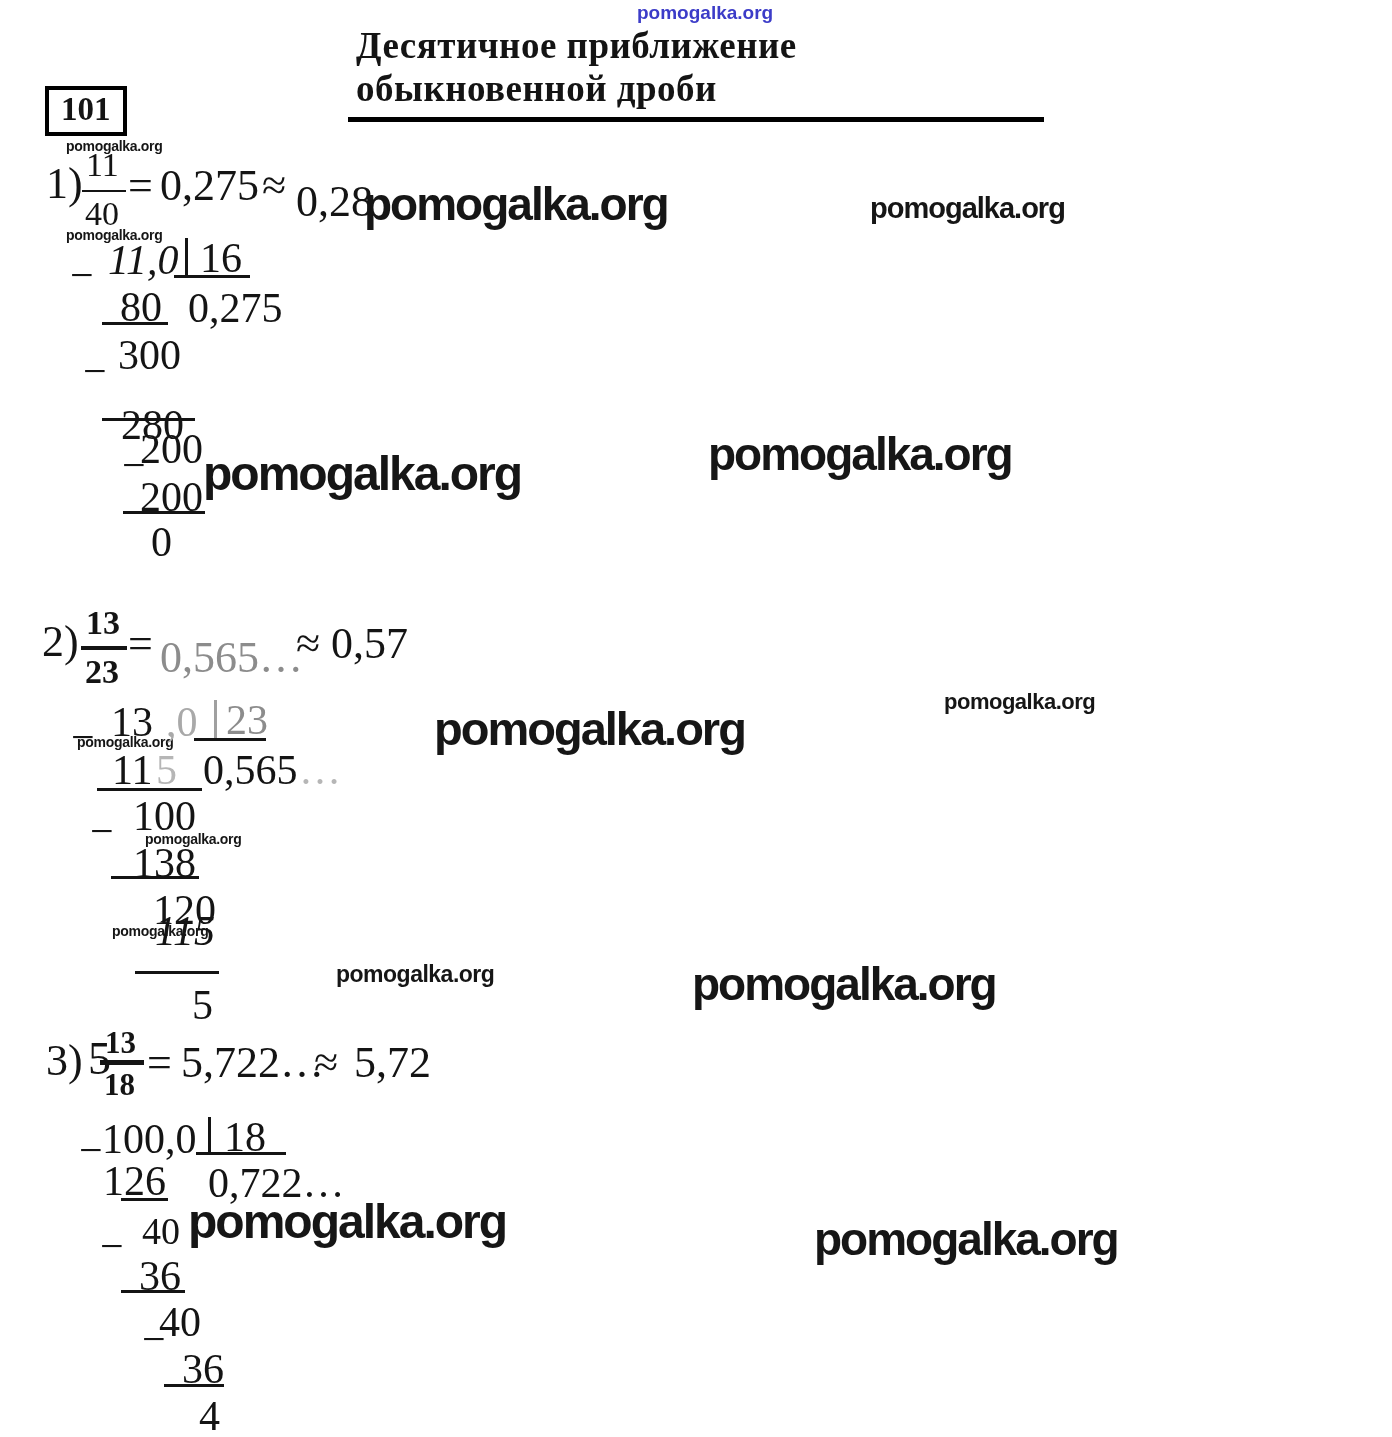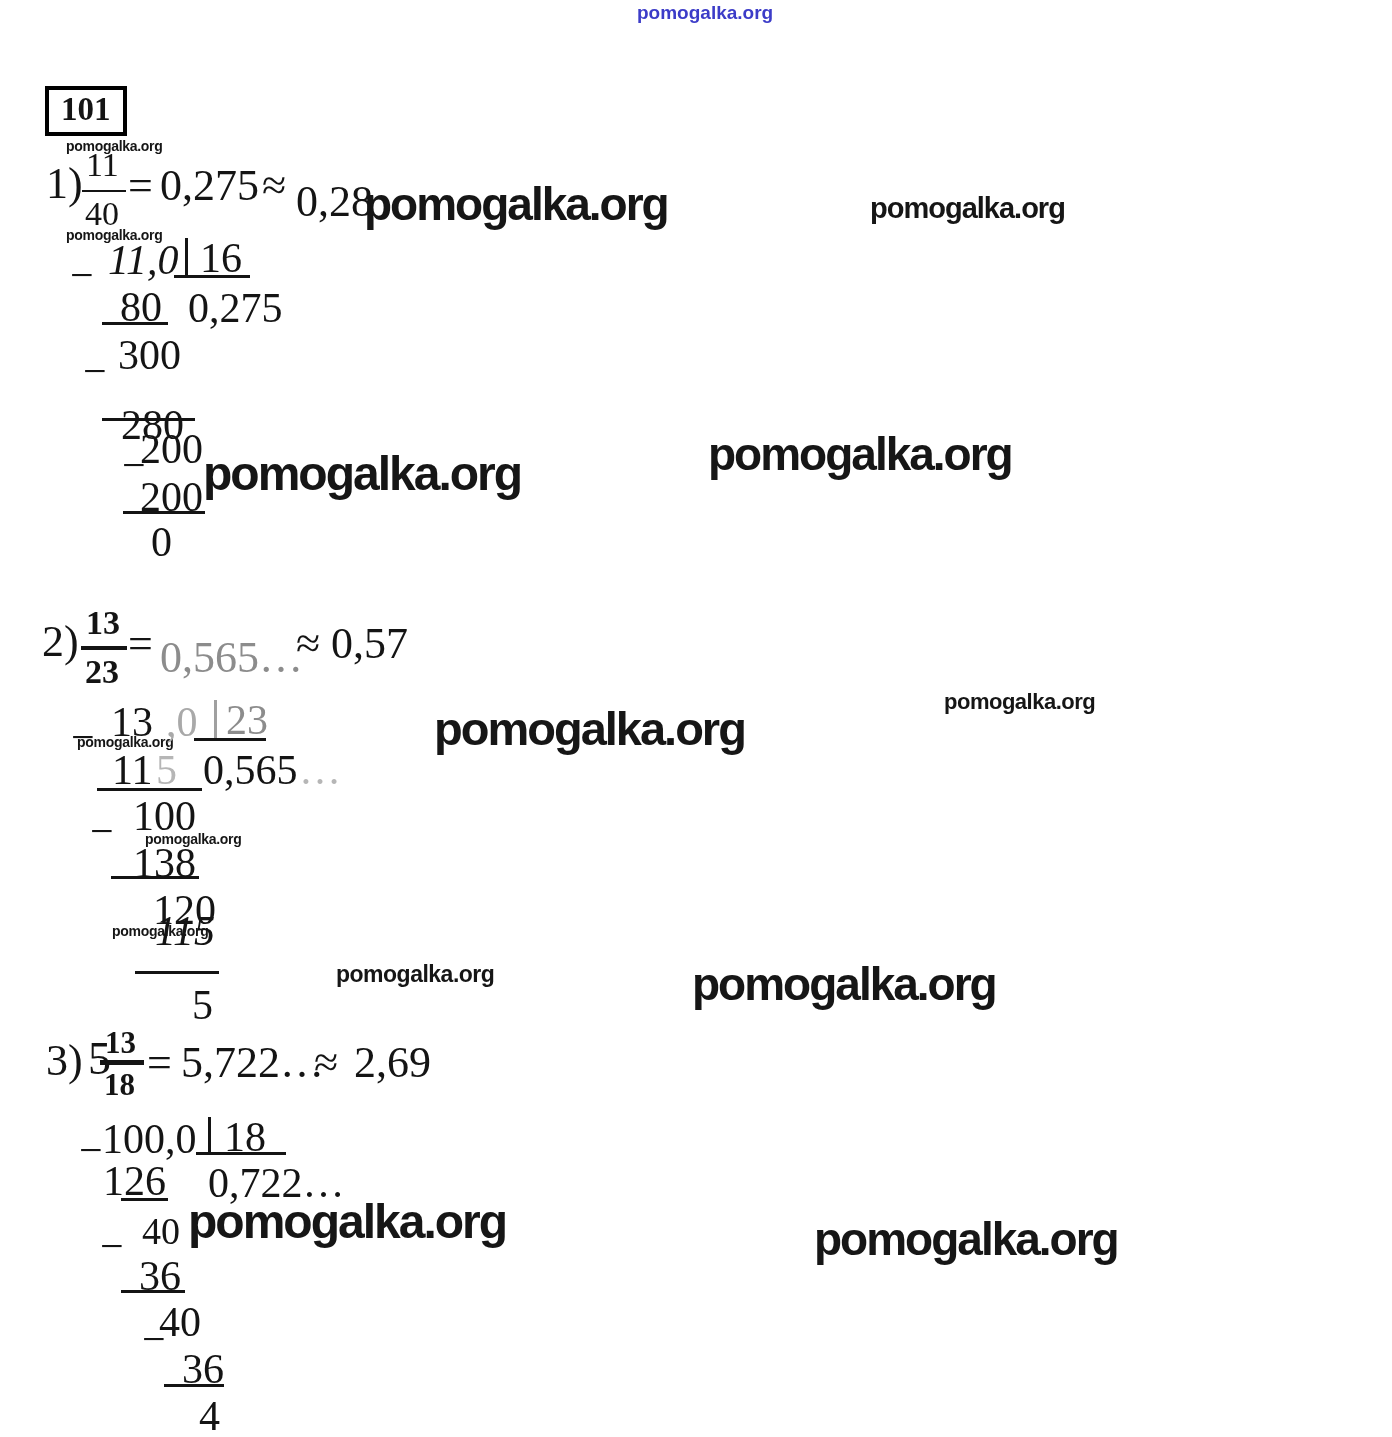--- a/index.html
+++ b/index.html
@@ -45,20 +45,21 @@
   <span class="abs wm wm-b" style="left:434px;top:705px;font-size:47px;">pomogalka.org</span>
   <span class="abs wm wm-m" style="left:944px;top:691px;font-size:22px;">pomogalka.org</span>
   <span class="abs wm wm-s" style="left:77px;top:735px;">pomogalka.org</span>
   <span class="abs wm wm-s" style="left:145px;top:832px;">pomogalka.org</span>
   <span class="abs wm wm-s" style="left:112px;top:924px;">pomogalka.org</span>
   <span class="abs wm wm-m" style="left:336px;top:963px;font-size:23px;font-weight:700;">pomogalka.org</span>
   <span class="abs wm wm-b" style="left:692px;top:961px;font-size:46px;">pomogalka.org</span>
   <span class="abs wm wm-b" style="left:188px;top:1198px;font-size:48px;">pomogalka.org</span>
   <span class="abs wm wm-b" style="left:814px;top:1216px;font-size:46px;">pomogalka.org</span>
 
+  <div class="title">Десятичное приближение обыкновенной дроби</div>
   <div class="numbox">101</div>
 
   <span class="abs f44" style="left:46px;top:162px;">1)</span>
   <span class="abs f34" style="left:86px;top:148px;">11</span>
   <div class="ul" style="left:82px;top:190px;width:44px;height:2px;"></div>
   <span class="abs f34" style="left:85px;top:197px;">40</span>
   <span class="abs f44" style="left:128px;top:164px;">=</span>
   <span class="abs f44" style="left:160px;top:164px;">0,275</span>
   <span class="abs f44" style="left:262px;top:164px;">≈</span>
   <span class="abs f44" style="left:296px;top:164px;margin-top:16px;">0,28</span>
@@ -111,21 +112,21 @@
   <span class="abs f42" style="left:192px;top:984px;">5</span>
 
   <span class="abs f44" style="left:46px;top:1039px;">3)</span>
   <span class="abs f46" style="left:88px;top:1036px;">5</span>
   <span class="abs f31" style="left:105px;top:1027px;">13</span>
   <div class="ul" style="left:100px;top:1060px;width:44px;height:5px;"></div>
   <span class="abs f31" style="left:104px;top:1069px;">18</span>
   <span class="abs f44" style="left:147px;top:1041px;">=</span>
   <span class="abs f44" style="left:181px;top:1041px;">5,722…</span>
   <span class="abs f44" style="left:314px;top:1041px;">≈</span>
-  <span class="abs f44" style="left:354px;top:1041px;">2,69</span>
+  <span class="abs f44" style="left:354px;top:1041px;">5,72</span>
 
   <span class="abs f42" style="left:79px;top:1129px;">−</span>
   <span class="abs f42" style="left:102px;top:1118px;">100,0</span>
   <div class="vbar" style="left:208px;top:1117px;height:38px;"></div>
   <span class="abs f42" style="left:224px;top:1116px;">18</span>
   <div class="ul" style="left:196px;top:1152px;width:90px;"></div>
   <span class="abs f42" style="left:103px;top:1160px;">126</span>
   <div class="ul" style="left:121px;top:1198px;width:47px;"></div>
   <span class="abs f42" style="left:208px;top:1162px;">0,722…</span>
   <span class="abs f42" style="left:100px;top:1225px;">−</span>

